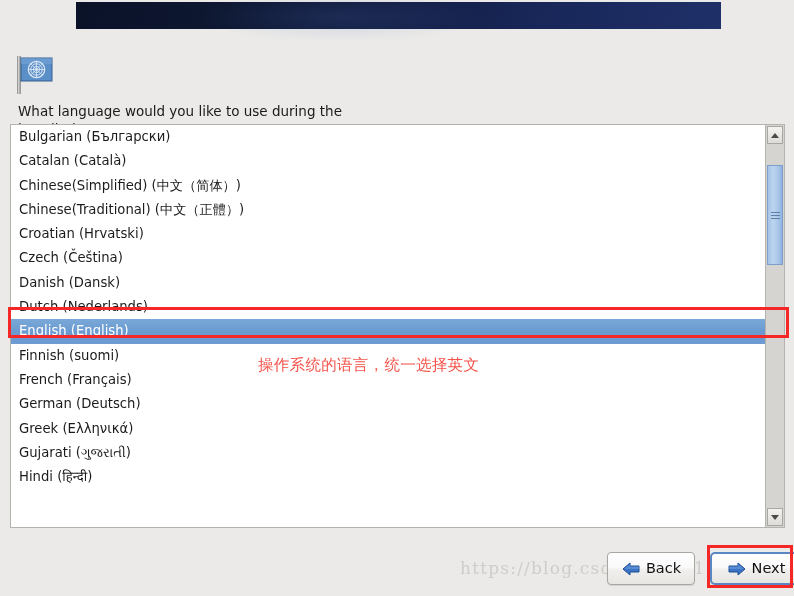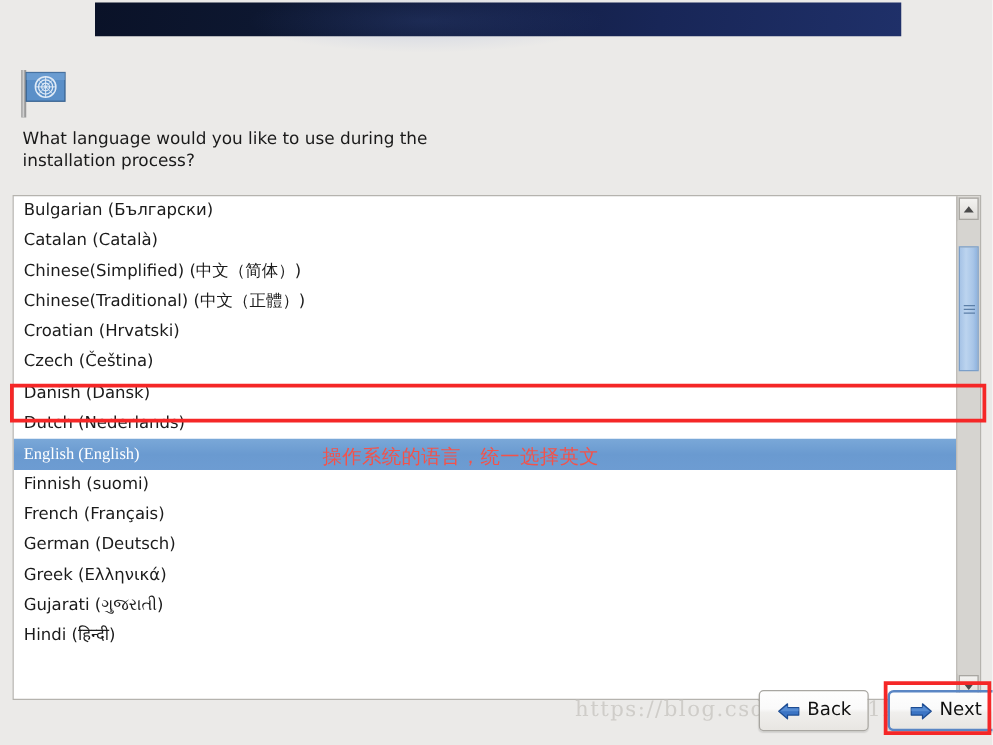--- a/index.html
+++ b/index.html
@@ -65,40 +65,38 @@
   #list-frame {
     position: absolute;
     left: 10px;
     top: 124px;
     width: 775px;
     height: 404px;
     background: #ffffff;
     border: 1px solid #b5b3ae;
     box-sizing: border-box;
     display: flex;
-    margin-top: 32px;
   }
   #list-scrollview {
     flex: 1 1 auto;
     overflow: hidden;
     position: relative;
   }
   .lang-row {
     height: 24.3px;
     line-height: 24.3px;
     padding-left: 8px;
     font-size: 13.2px;
     color: #1b1b1b;
     white-space: nowrap;
     box-sizing: border-box;
   }
   .lang-row.selected {
     background: linear-gradient(180deg, #7aa8d8 0%, #6a9ad0 50%, #6d9cd2 100%);
     color: #ffffff;
-    font-family: Liberation Serif, serif;
   }
 
   
   #scrollbar {
     flex: 0 0 19px;
     width: 19px;
     background: #d6d4d0;
     border-left: 1px solid #b5b3ae;
     box-sizing: border-box;
     position: relative;

